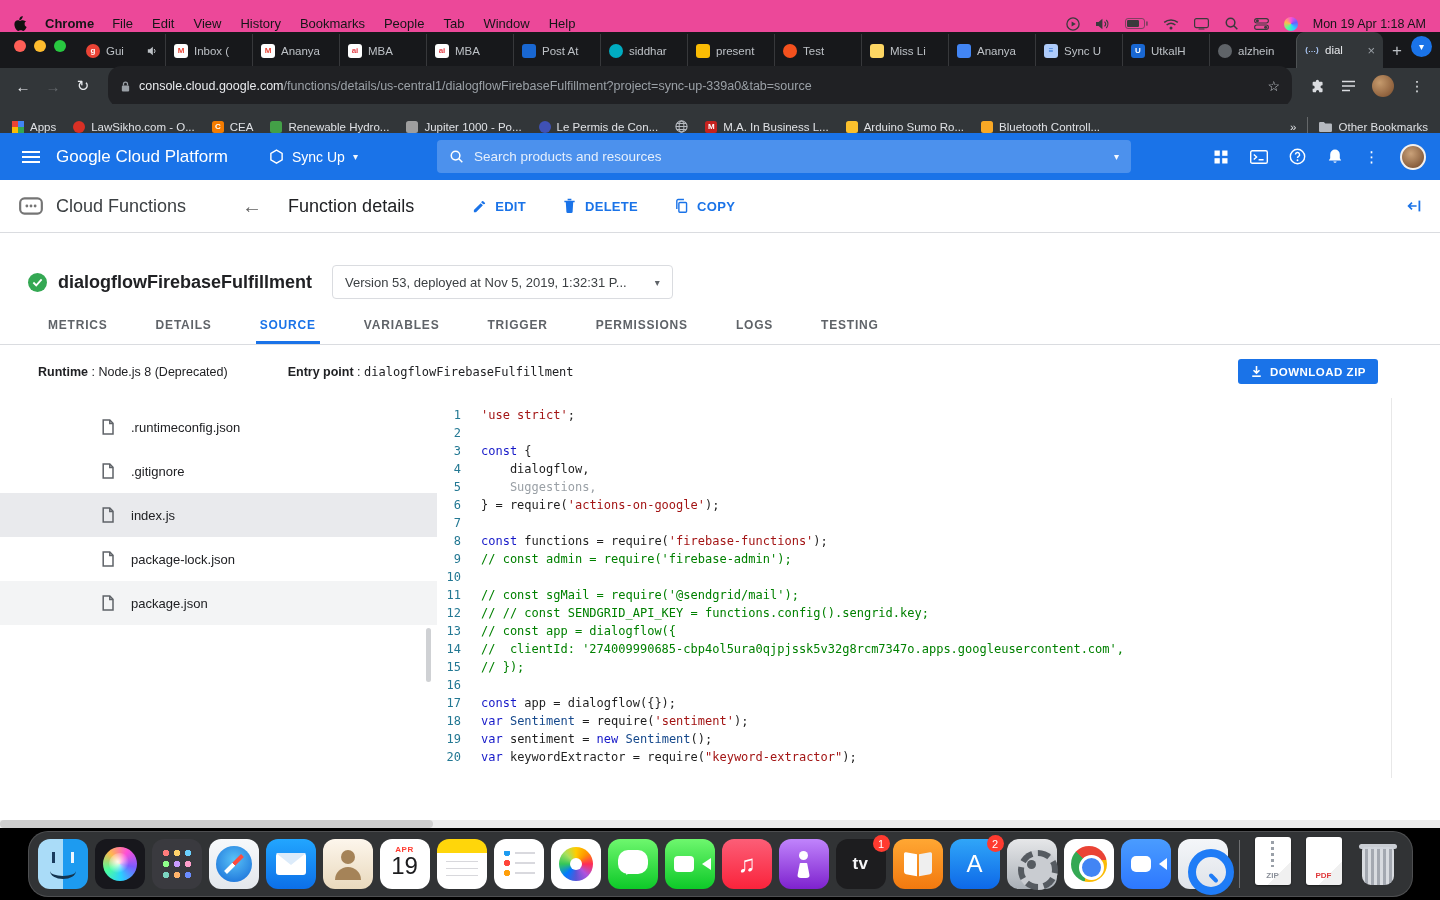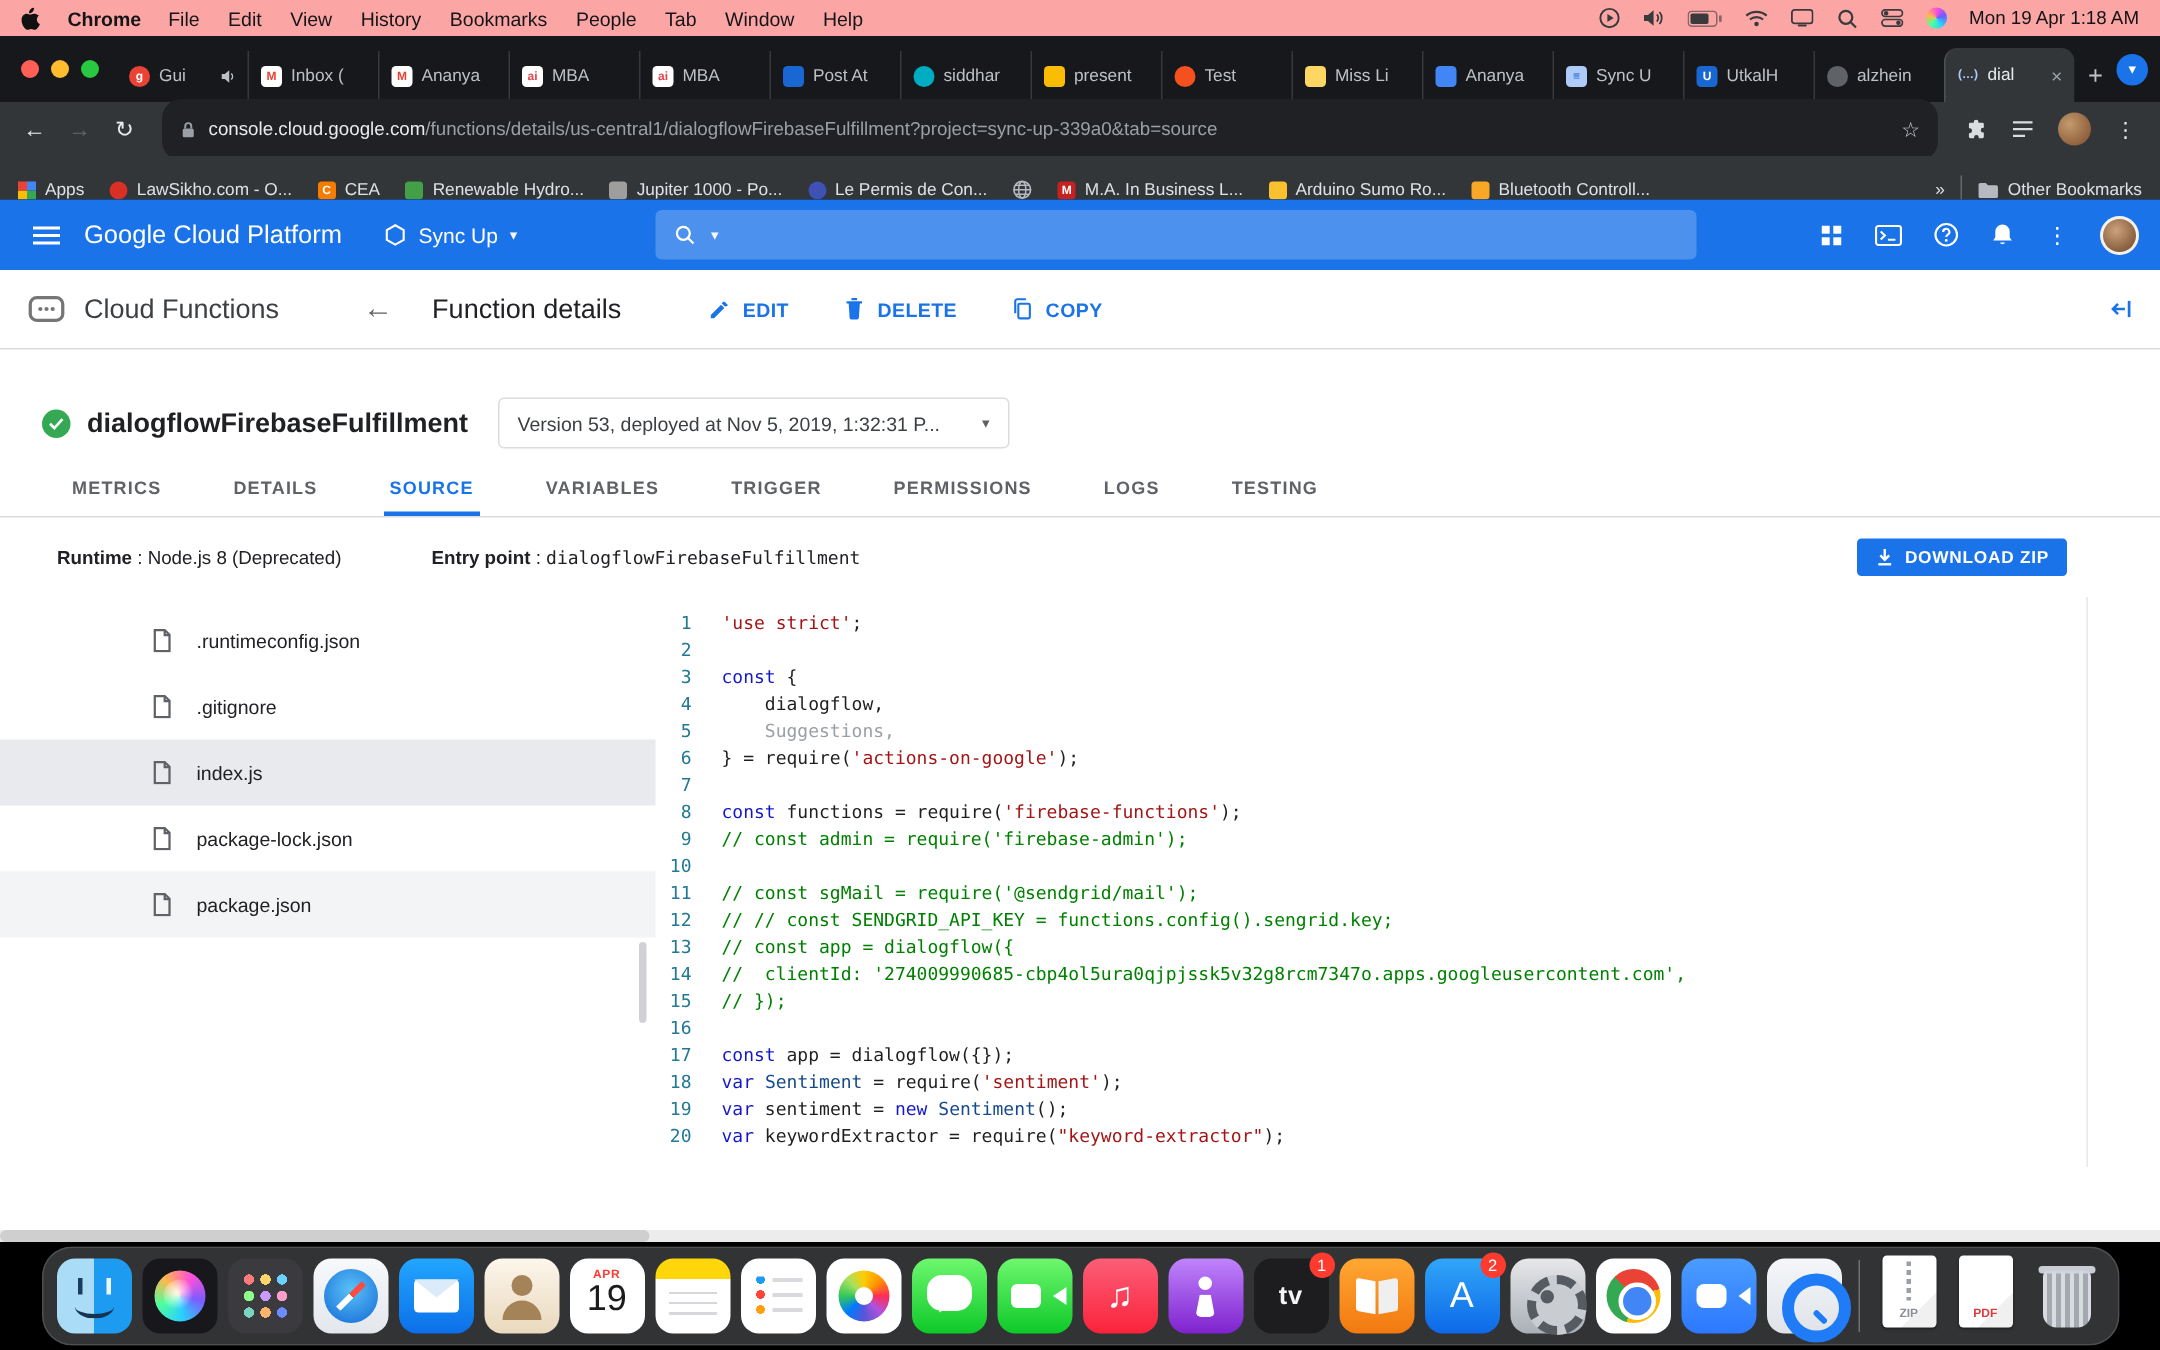--- a/index.html
+++ b/index.html
@@ -1,20 +1,20 @@
 <!DOCTYPE html>
 <html style="--accent: #1a73e8; --c-kw: #1518c8; --c-str: #a31515; --c-com: #008000; --c-ln: #237893; --c-pln: #1f1f1f; --c-dim: #9aa0a6; --c-cls: #16498c;"><head>
 <meta charset="utf-8">
 <style>
 :root{--accent:#1a73e8;--c-kw:#1518c8;--c-str:#a31515;--c-com:#008000;--c-ln:#237893;--c-pln:#1f1f1f;--c-dim:#9aa0a6;--c-cls:#16498c}
 *{margin:0;padding:0;box-sizing:border-box}
 html,body{width:1440px;height:900px;overflow:hidden;background:#000;font-family:"Liberation Sans",sans-serif}
 .ic{display:inline-flex;align-items:center;justify-content:center}
 
-.menubar{position:absolute;top:0;left:0;width:1440px;height:24px;background:#fca5a5;display:flex;align-items:center;padding:0 14px;font-size:13px;color:#151517;z-index:40}
+.menubar{position:absolute;top:0;left:0;width:1440px;height:24px;background:#ec4899;display:flex;align-items:flex-start;padding:16px 14px;font-size:13px;color:#151517;z-index:40}
 .menubar .apple{margin-right:4px;display:flex}
 .menubar .app{font-weight:700;margin:0 18px 0 14px}
 .menus{display:flex}
 .menus .mi{margin-right:19px;white-space:nowrap}
 .mb-right{margin-left:auto;display:flex;align-items:center;gap:15px;color:#3a3a3c}
 .mbicons{display:flex;gap:15px;align-items:center;color:#3a3a3c}
 .mb-siri{width:14px;height:14px;border-radius:50%;background:conic-gradient(#ff4fd8,#6a5cff,#2ad0ff,#4dff9d,#ffb84d,#ff4fd8)}
 .clock{font-size:12.5px;white-space:nowrap;color:#151517}
 
 .tabstrip{position:absolute;top:24px;left:0;width:1440px;height:44px;background:#17181b;display:flex;align-items:flex-end;padding:0 8px 0 10px}
@@ -50,21 +50,21 @@
 .bm{display:flex;align-items:center;gap:6px;white-space:nowrap}
 .bmfav{width:12px;height:12px;border-radius:2.5px;display:flex;align-items:center;justify-content:center;font-size:8px;font-weight:700;flex:none}
 .bmapps{width:12px;height:12px;flex:none;background:linear-gradient(90deg,#ea4335 0 50%,#4285f4 50% 100%) 0 0/12px 6px no-repeat,linear-gradient(90deg,#fbbc04 0 50%,#34a853 50% 100%) 0 6px/12px 6px no-repeat}
 .bmmore{margin:0 10px;color:#dfe1e5}
 .bmdiv{width:1px;height:16px;background:rgba(255,255,255,.25);margin-right:10px}
 .bm .ic{color:#b6bac0}
 
 .gcp{position:absolute;top:133px;left:0;width:1440px;height:47px;background:#1a73e8;display:flex;align-items:center;padding:0 14px;color:#fff}
 .burger{width:18px;height:12px;border-top:2px solid #fff;border-bottom:2px solid #fff;position:relative;margin:0 16px 0 8px;flex:none}
 .burger::after{content:"";position:absolute;left:0;right:0;top:3px;height:2px;background:#fff}
-.brand{font-size:17px;margin-right:28px;white-space:nowrap}
+.brand{font-size:17px;margin-right:41px;white-space:nowrap}
 .proj{display:flex;align-items:center;gap:8px;font-size:14px}
 .pcar{font-size:10px;opacity:.95}
 .gcp-search{position:absolute;left:437px;top:7px;width:694px;height:33px;background:rgba(255,255,255,.22);border-radius:4px;display:flex;align-items:center;padding:0 12px;gap:10px}
 .gsi{background:transparent;border:none;outline:none;color:#fff;flex:1;font-size:13.5px;font-family:"Liberation Sans",sans-serif}
 .gsi::placeholder{color:rgba(255,255,255,.85)}
 .gcp-right{margin-left:auto;display:flex;align-items:center;gap:21px}
 .gic{color:#fff}
 .gdots{font-size:15px}
 .gavatar{width:26px;height:26px;border-radius:50%;background:radial-gradient(circle at 40% 35%,#caa27a,#6e4426);border:2px solid rgba(255,255,255,.9)}
 
@@ -439,20 +439,21 @@
       <span>Sync Up</span>
       <span class="pcar">▾</span>
     </div>
     <div class="gcp-search">
       <span class="ic">
           <svg width="15" height="15" viewBox="0 0 16 16">
             <circle cx="7" cy="7" r="4.6" fill="none" stroke="currentColor" stroke-width="1.6"></circle>
             <path d="M10.5 10.5L14.2 14.2" stroke="currentColor" stroke-width="1.6"></path>
           </svg>
         </span>
+      <input class="gsi" placeholder="Search products and resources" style="">
       <span class="pcar">▾</span>
     </div>
     <div class="gcp-right">
         <span class="ic gic">
           <svg width="16" height="16" viewBox="0 0 16 16">
             <rect x="1.5" y="1.5" width="5.3" height="5.3" fill="currentColor"></rect>
             <rect x="9.2" y="1.5" width="5.3" height="5.3" fill="currentColor"></rect>
             <rect x="1.5" y="9.2" width="5.3" height="5.3" fill="currentColor"></rect>
             <rect x="9.2" y="9.2" width="5.3" height="5.3" fill="currentColor"></rect>
           </svg>

